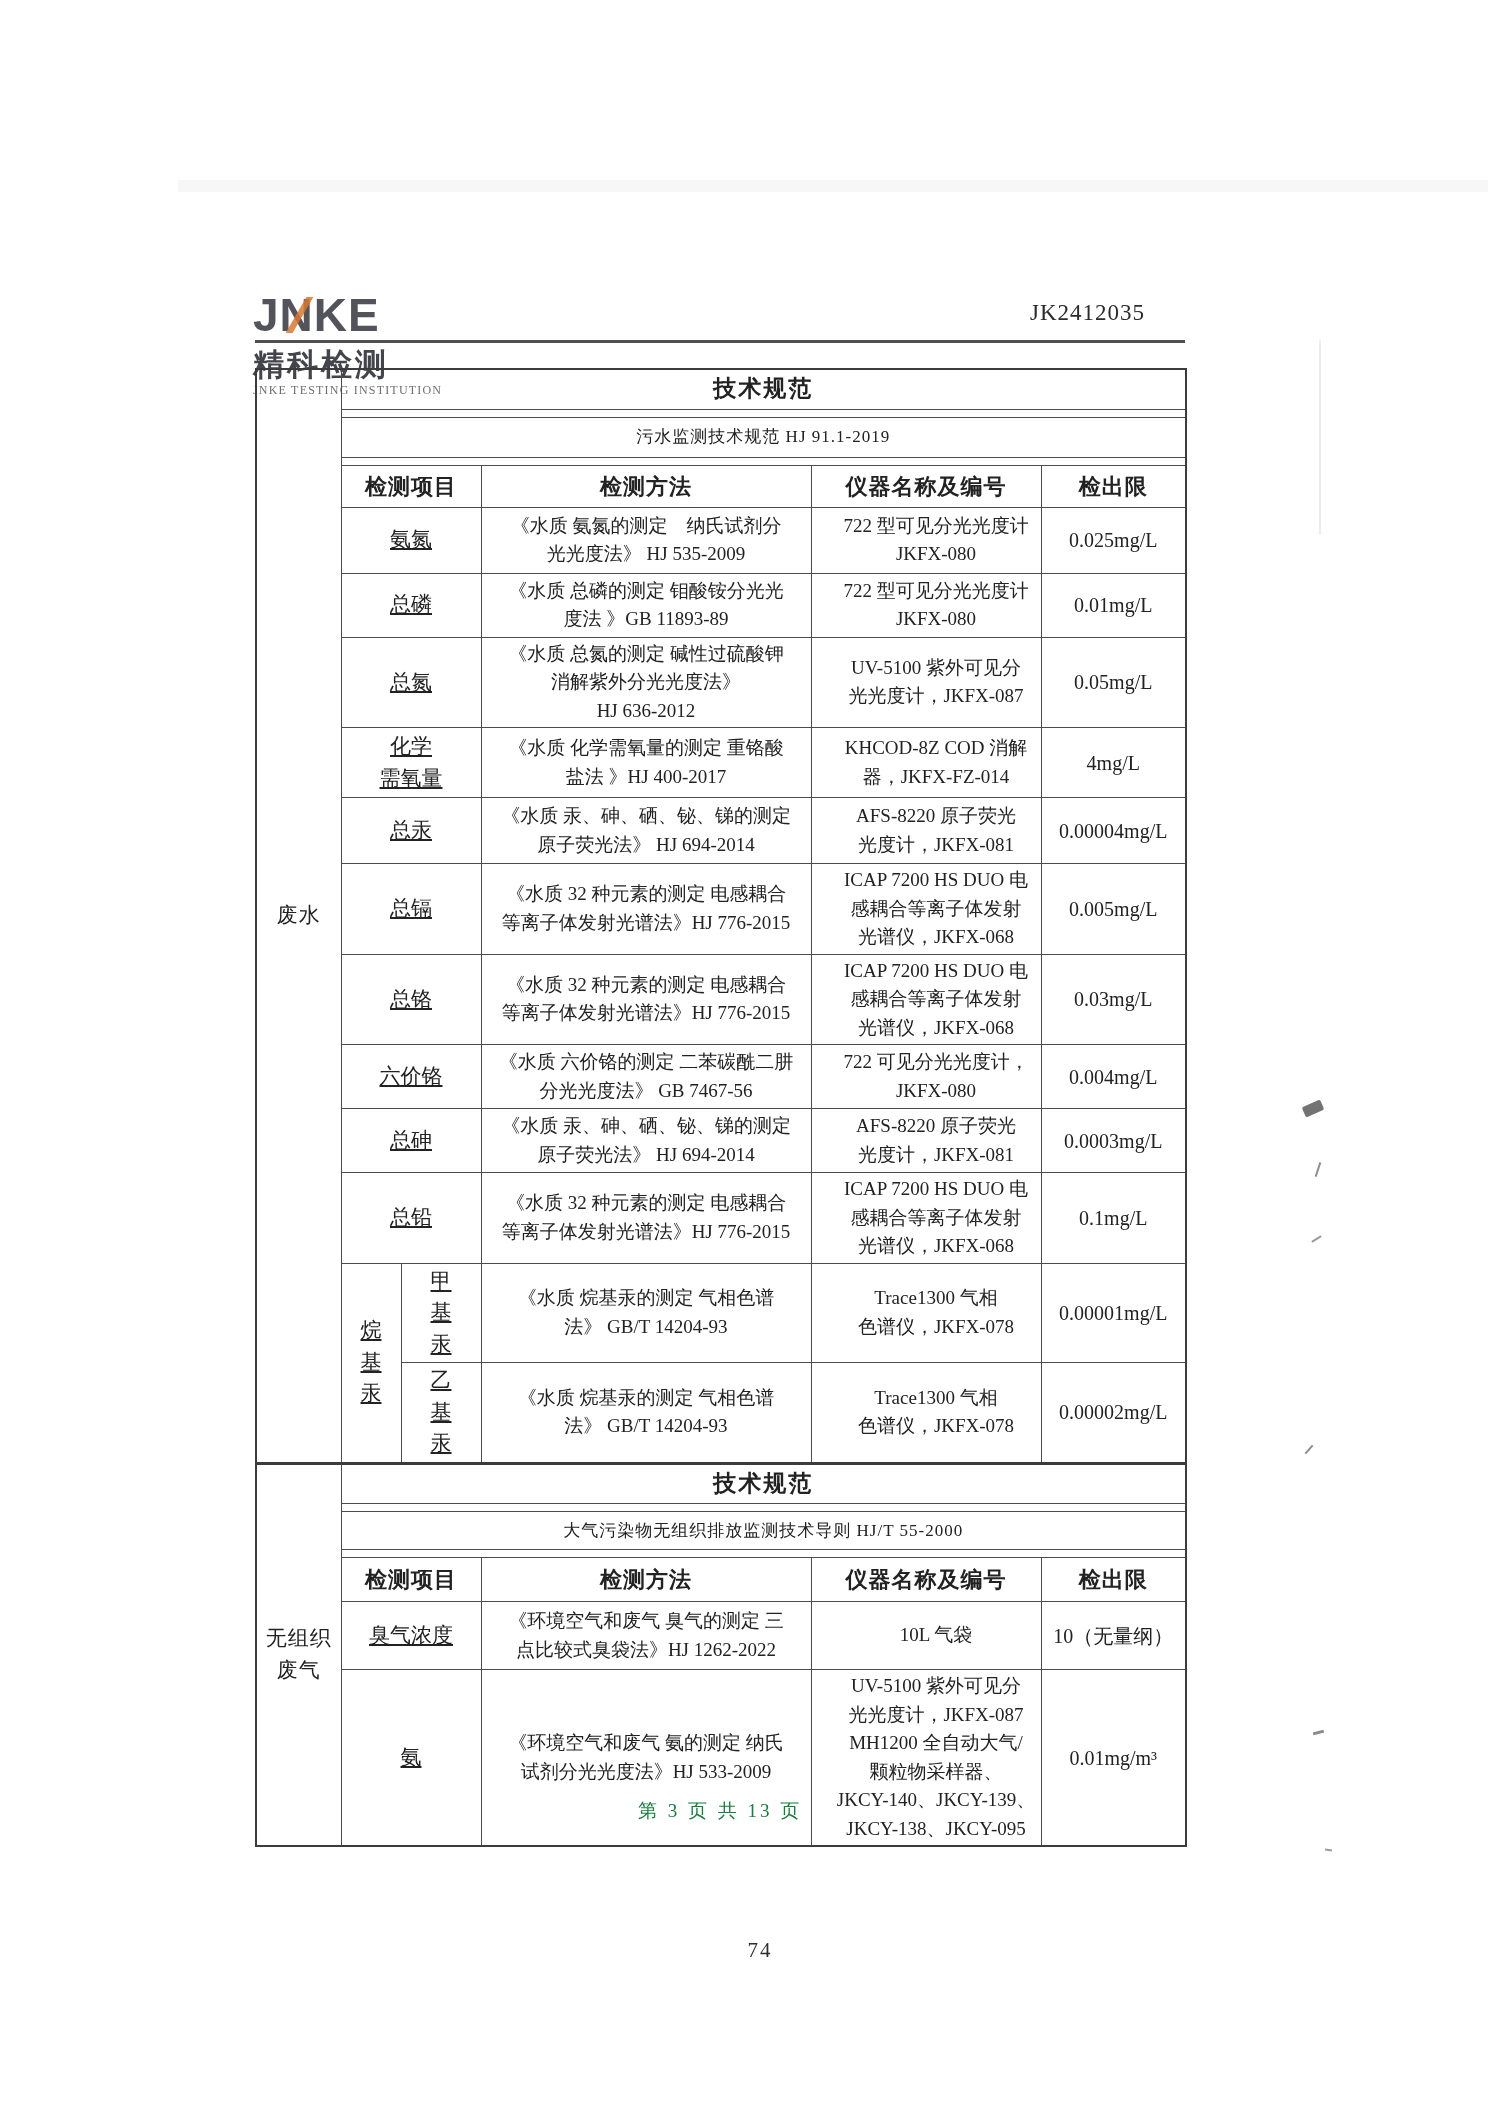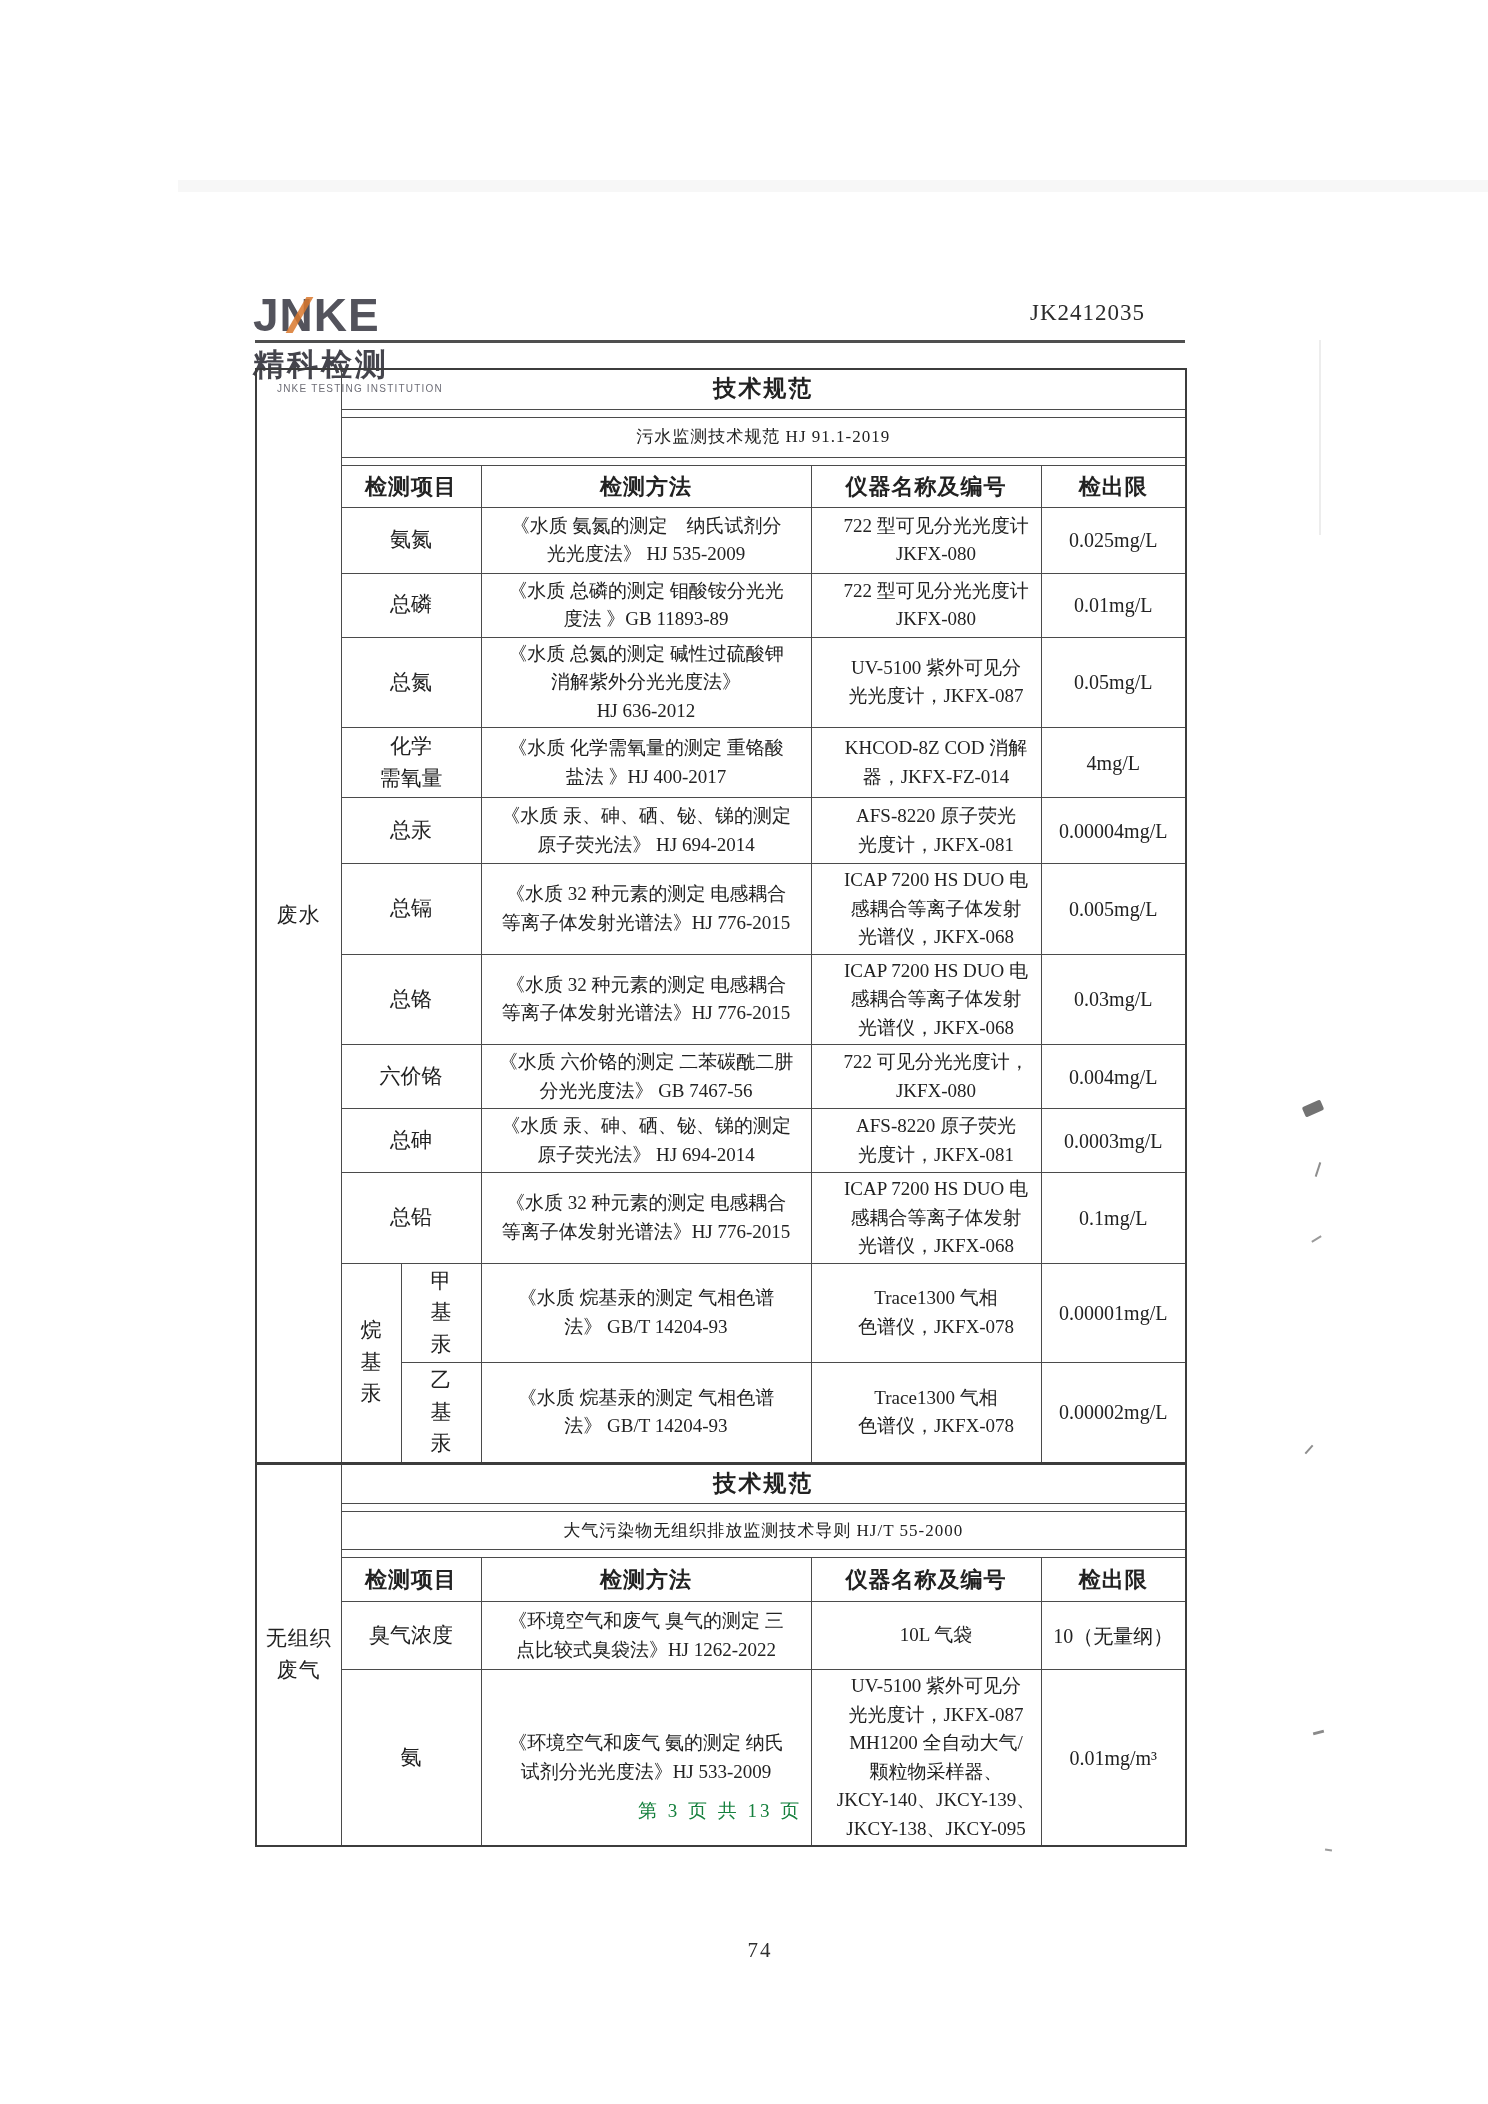--- a/index.html
+++ b/index.html
@@ -16,38 +16,38 @@
     font-weight:bold;font-size:46px;line-height:44px;letter-spacing:1px;
     color:#53535c;position:relative;
   }
   .logo-accent{position:absolute;left:43px;top:4px;width:7px;height:36px;background:#d9782d;transform:skewX(-30deg);opacity:.85;}
   .logo-cn-block{display:flex;flex-direction:column;margin-top:2px;}
   .logo-cn{
     font-family:"Liberation Sans","DejaVu Sans",sans-serif;
     font-weight:bold;font-size:31px;line-height:32px;letter-spacing:3px;color:#44444c;
   }
   .logo-sub{
-    font-family:Liberation Sans, sans-serif;
-    font-size:10px;letter-spacing:1.2px;color:#6d6d76;margin-top:2px;margin-left:24px;
+    font-family:Liberation Serif, serif;
+    font-size:12px;letter-spacing:1.2px;color:#6d6d76;margin-top:2px;
   }
   .report-code{position:absolute;left:1030px;top:300px;font-size:23px;color:#2b2b2b;letter-spacing:1px;}
   .header-rule{position:absolute;left:255px;top:340px;width:930px;height:3px;background:#4f4f4f;}
   
   .table-wrap{position:absolute;left:255px;top:368px;}
   table{border-collapse:collapse;table-layout:fixed;width:930px;border:2px solid #3c3c3c;}
   td{
     border:1px solid #4b4b4b;text-align:center;vertical-align:middle;
     padding:2px 4px;font-size:20px;line-height:1.5;color:#222222;
     white-space:pre-line;overflow:hidden;
   }
   td.band{font-weight:bold;font-size:23px;letter-spacing:2px;}
   td.standard{font-size:17px;letter-spacing:1px;}
   td.colhead{font-weight:bold;font-size:22px;letter-spacing:1px;}
   td.cat{font-size:21px;letter-spacing:1px;}
-  td.item{font-size:21px;}
+  td.item{font-size:21px;text-decoration:underline;}
   td.method{font-size:19px;padding:2px 6px;}
   td.instr{font-size:19px;padding-left:24px;}
   td.limit{font-size:20px;}
   tr.spacer td{padding:0;line-height:0;font-size:0;}
   .sec-split{border-top:3px solid #3c3c3c !important;}
   .vert{letter-spacing:0;}
   
   .page-footer{position:absolute;left:255px;top:1798px;width:930px;text-align:center;
     font-size:19px;letter-spacing:3px;color:#15803d;}
   .outer-page-number{position:absolute;left:0;top:1938px;width:1520px;text-align:center;

